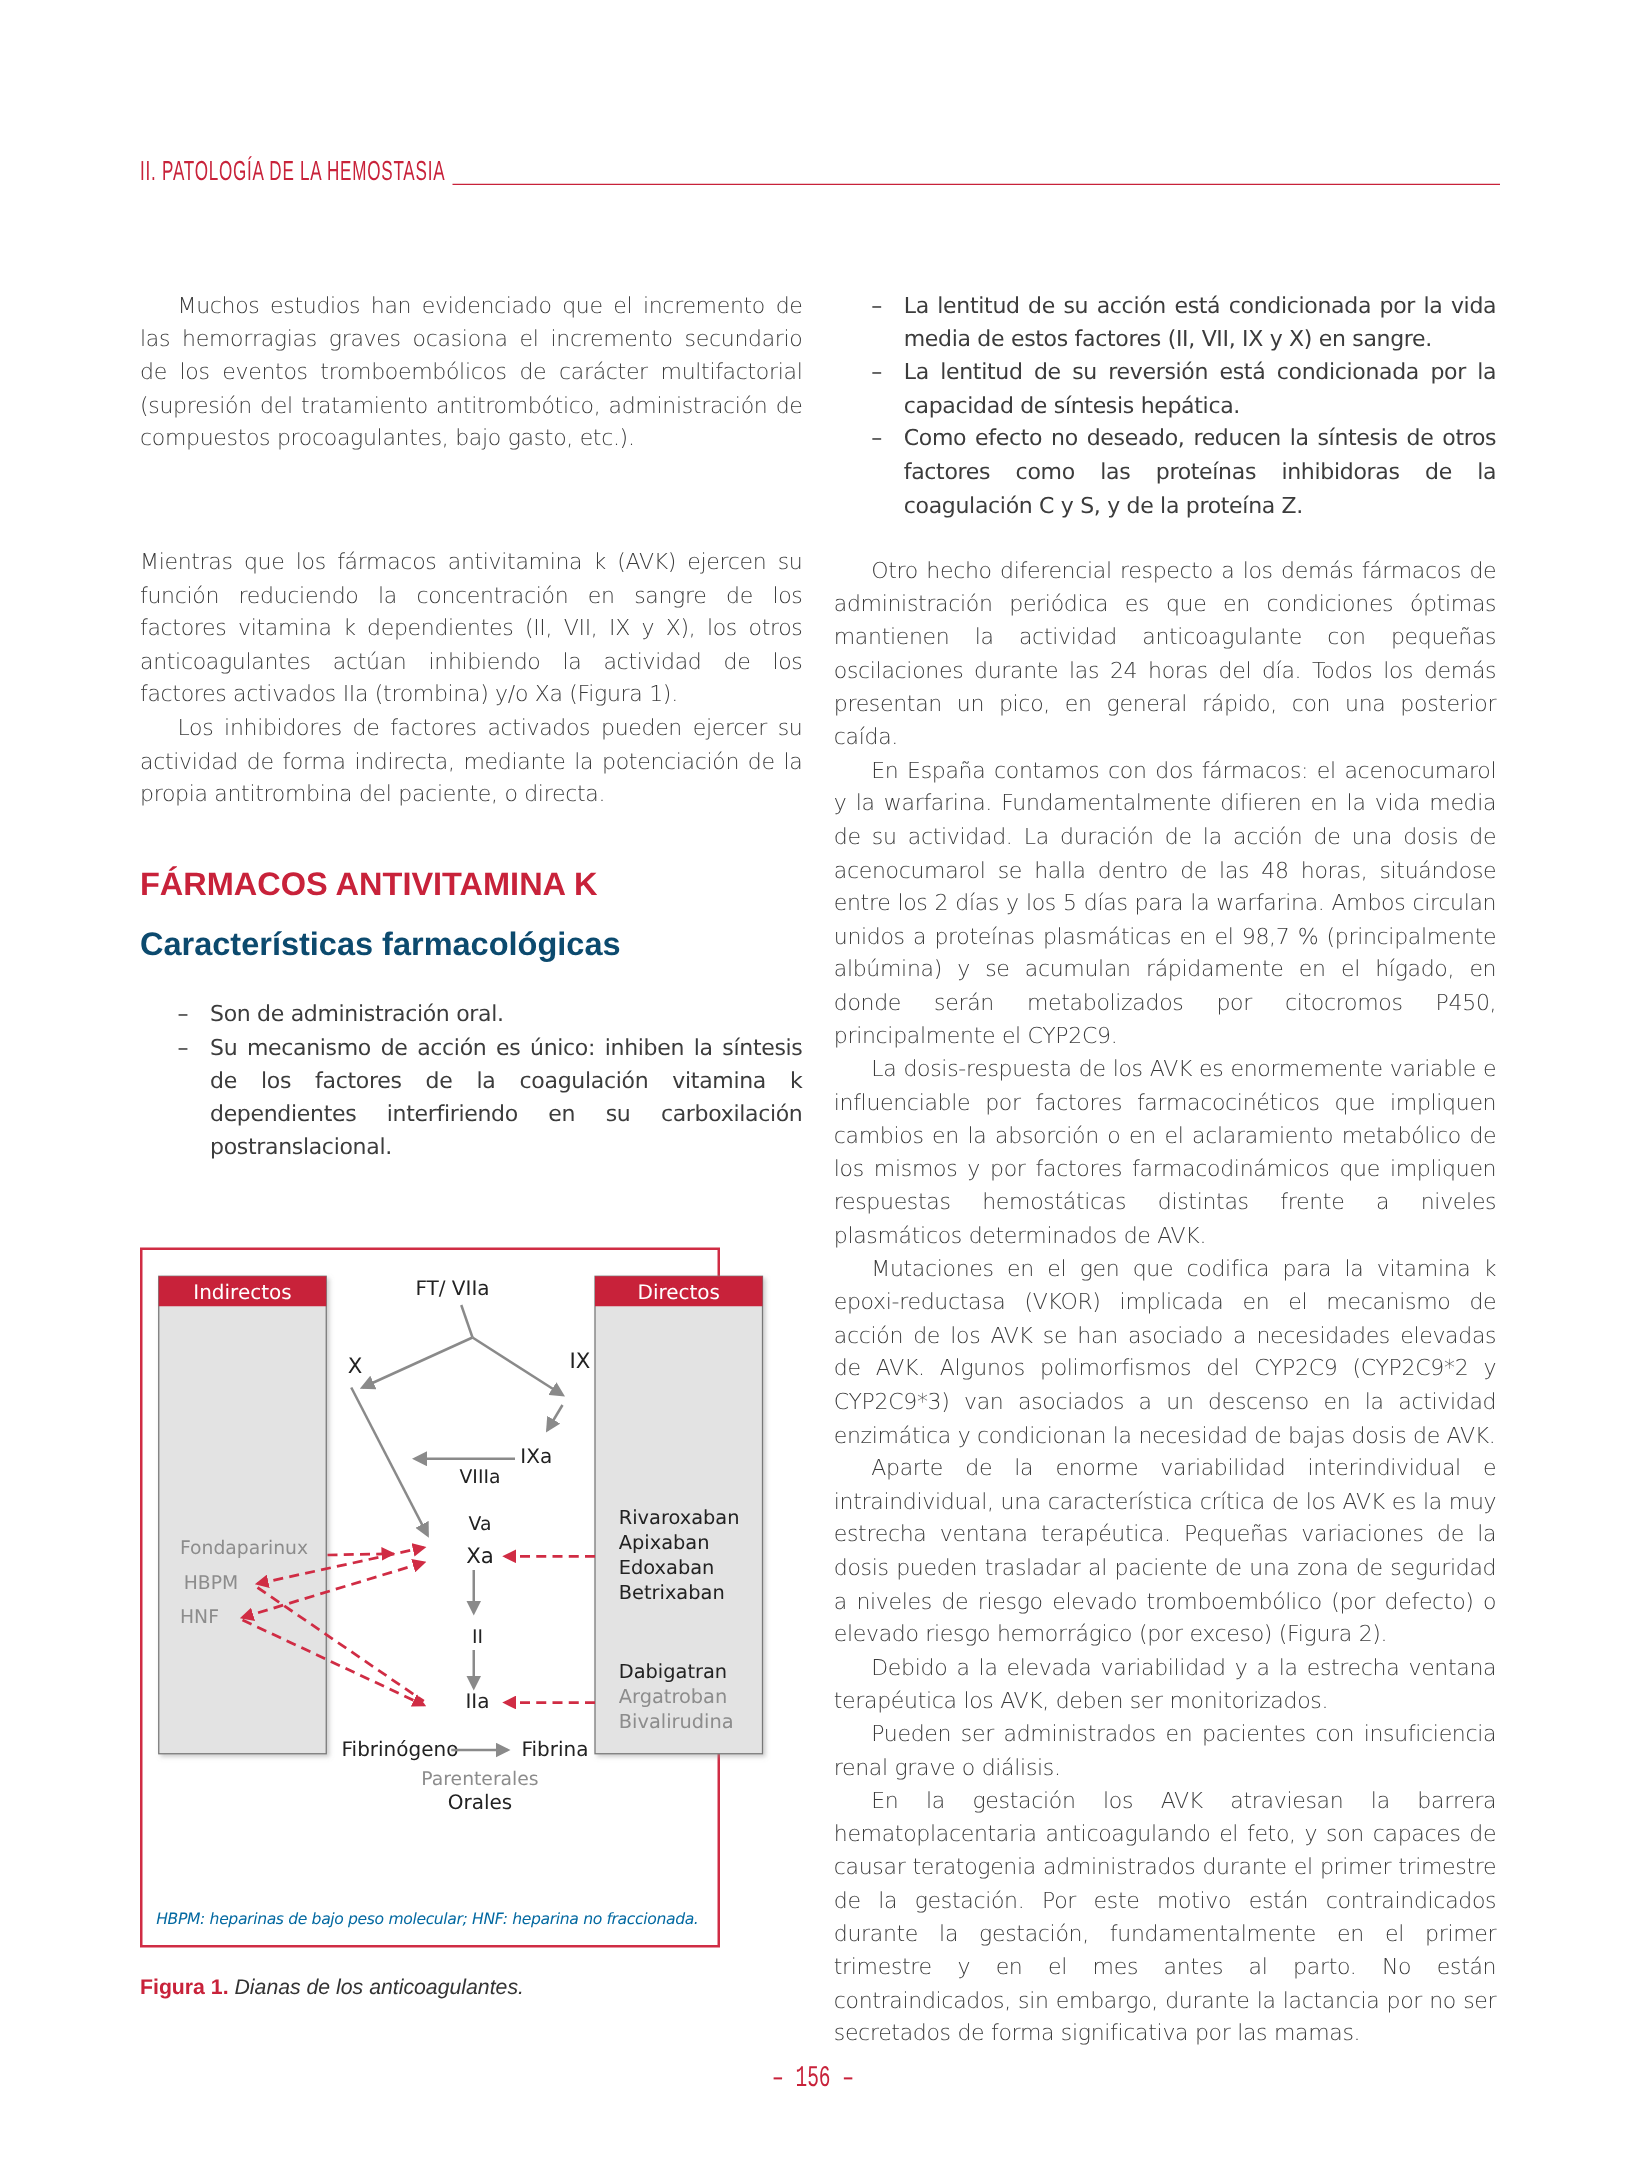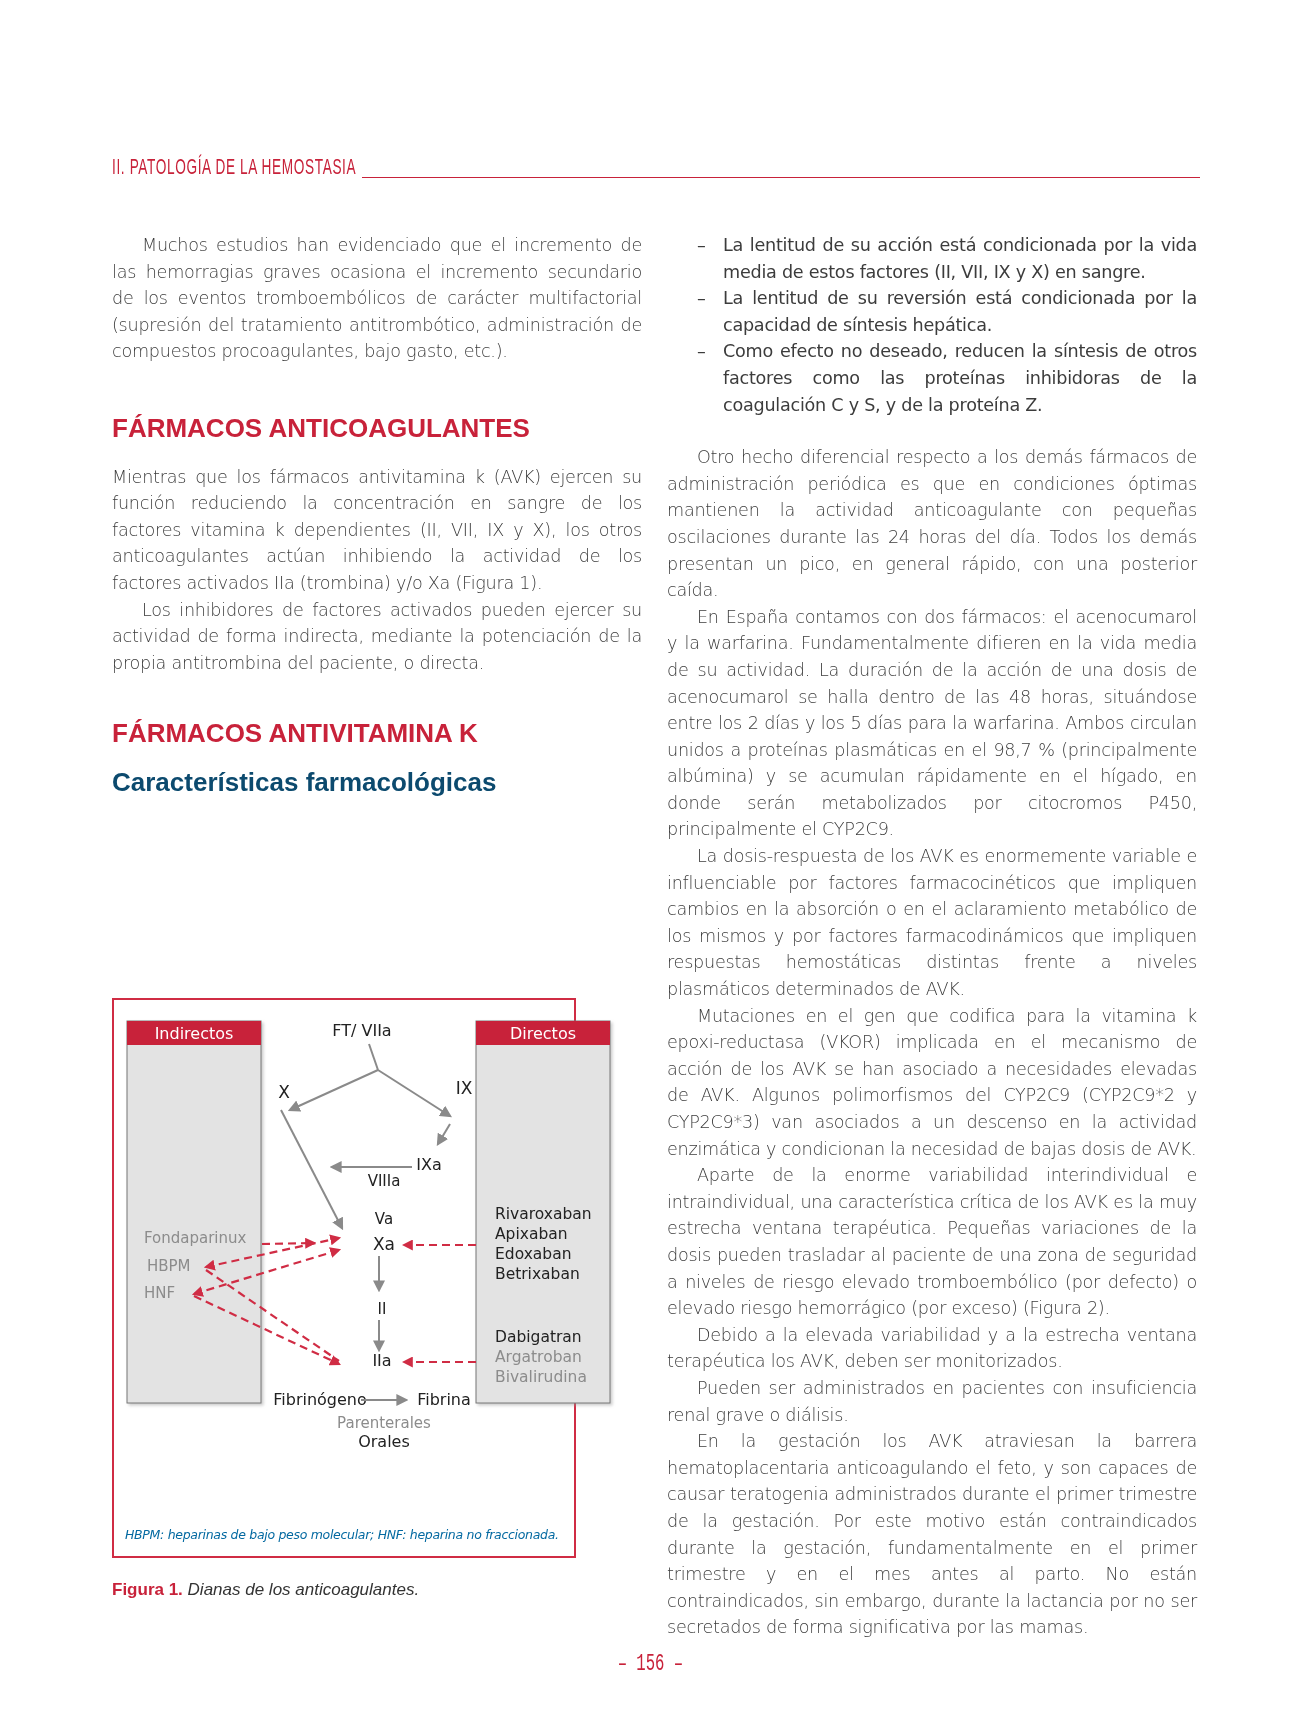--- a/index.html
+++ b/index.html
@@ -1,18 +1,18 @@
 <!DOCTYPE html>
 <html><head>
 <meta charset="utf-8">
 <style>
   html, body { margin: 0; padding: 0; background: #ffffff; }
   body { width: 1300px; height: 1734px; position: relative; overflow: hidden;
          font-family: "DejaVu Sans", sans-serif; color: #3a3a3a; }
-  .running-head { position: absolute; left: 112px; top: 120px; width: 1088px; height: 30px; display: flex; align-items: flex-end; margin-top: 30px; }
+  .running-head { position: absolute; left: 112px; top: 120px; width: 1088px; height: 30px; display: flex; align-items: flex-end; }
   .running-head .title { font-family: "Liberation Sans Narrow", "Liberation Sans", sans-serif; font-size: 22px; color: #c8223a;
     letter-spacing: 1px; transform: scaleX(0.62); transform-origin: left bottom; white-space: nowrap; width: 250px; }
   .running-head .rule { flex: 1; border-bottom: 1.5px solid #c8223a; margin-left: 0px; margin-bottom: 2px; }
   .col { position: absolute; top: 232px; width: 530px; font-size: 17.6px; line-height: 26.6px; color: #3c3c3c; font-family: "DejaVu Sans", sans-serif; }
   .col.left { left: 112px; }
   .col.right { left: 667px; }
   p { margin: 0; text-align: justify; letter-spacing: -0.25px; font-weight: 300; }
   p.indent { text-indent: 30px; }
   .h1 { color: #c8223a; font-family: "Liberation Sans", sans-serif; font-weight: bold; font-size: 26px; margin: 0; letter-spacing: 0px; }
   .h2 { color: #0c4a6e; font-family: "Liberation Sans", sans-serif; font-weight: bold; font-size: 26px; margin: 0; }
@@ -38,30 +38,33 @@
 
 <div class="running-head">
   <span class="title">II. PATOLOGÍA DE LA HEMOSTASIA</span>
   <span class="rule"></span>
 </div>
 
 <div class="col left">
   <p class="indent">Muchos estudios han evidenciado que el incremento de las hemorragias graves ocasiona el incremento secundario de los eventos tromboembólicos de carácter multifactorial (supresión del tratamiento antitrombótico, administración de compuestos procoagulantes, bajo gasto, etc.).</p>
 
   <div style="height:50px"></div>
-  <h2 class="h1">FÁRMACOS ANTICOAGULANTES</h2>
   <div style="height:22px"></div>
   <p>Mientras que los fármacos antivitamina k (AVK) ejercen su función reduciendo la concentración en sangre de los factores vitamina k dependientes (II, VII, IX y X), los otros anticoagulantes actúan inhibiendo la actividad de los factores activados IIa (trombina) y/o Xa (Figura 1).</p>
   <p class="indent">Los inhibidores de factores activados pueden ejercer su actividad de forma indirecta, mediante la potenciación de la propia antitrombina del paciente, o directa.</p>
 
   <div style="height:44px"></div>
   <h2 class="h1">FÁRMACOS ANTIVITAMINA K</h2>
   <div style="height:22px"></div>
   <h3 class="h2">Características farmacológicas</h3>
   <div style="height:30px"></div>
+  <ul class="dash">
+    <li>Son de administración oral.</li>
+    <li>Su mecanismo de acción es único: inhiben la síntesis de los factores de la coagulación vitamina k dependientes interfiriendo en su carboxilación postranslacional.</li>
+  </ul>
 </div>
 
 <div class="figure">
   <svg class="fig-svg" width="524" height="556" viewBox="0 0 524 556">
     <defs>
       <marker id="gArrow" viewBox="0 0 10 10" refX="8" refY="5" markerWidth="6" markerHeight="6" orient="auto-start-reverse">
         <path d="M0,0 L10,5 L0,10 z" fill="#8a8a8a"></path>
       </marker>
       <marker id="rArrow" viewBox="0 0 10 10" refX="8" refY="5" markerWidth="5" markerHeight="5" orient="auto-start-reverse">
         <path d="M0,0 L10,5 L0,10 z" fill="#d02c44"></path>

